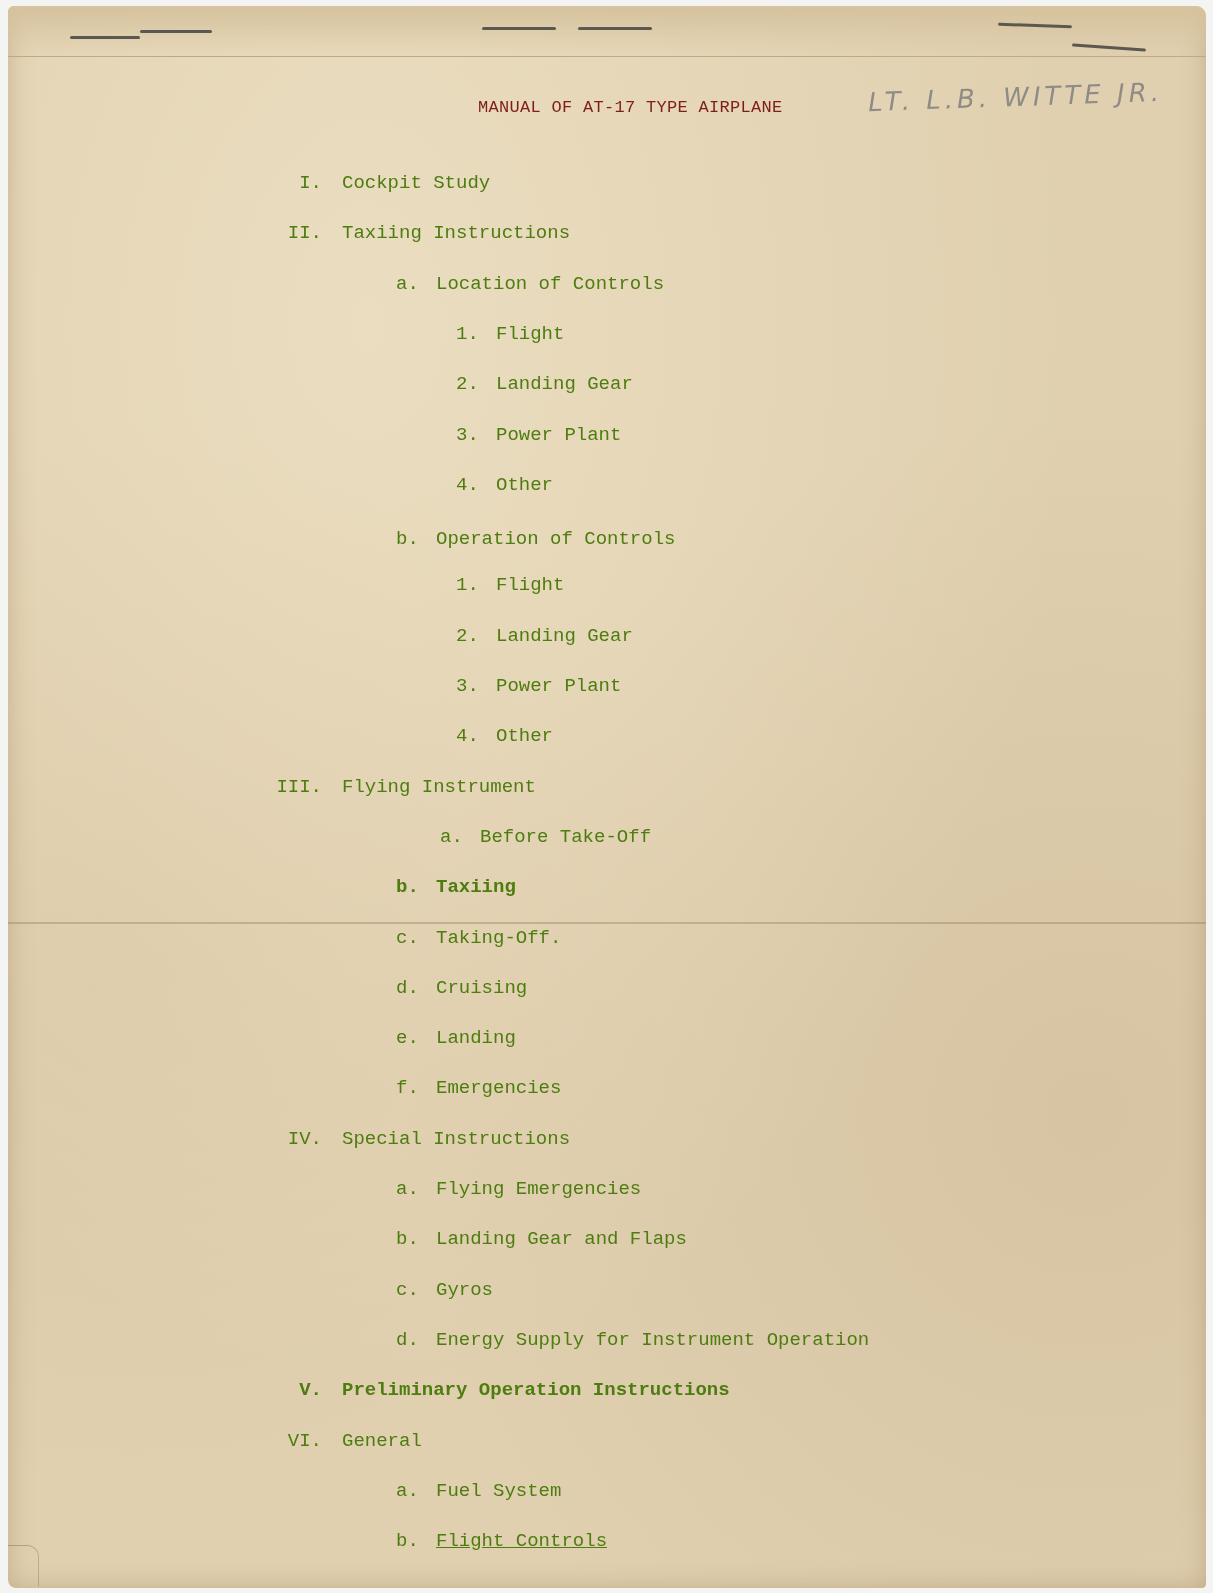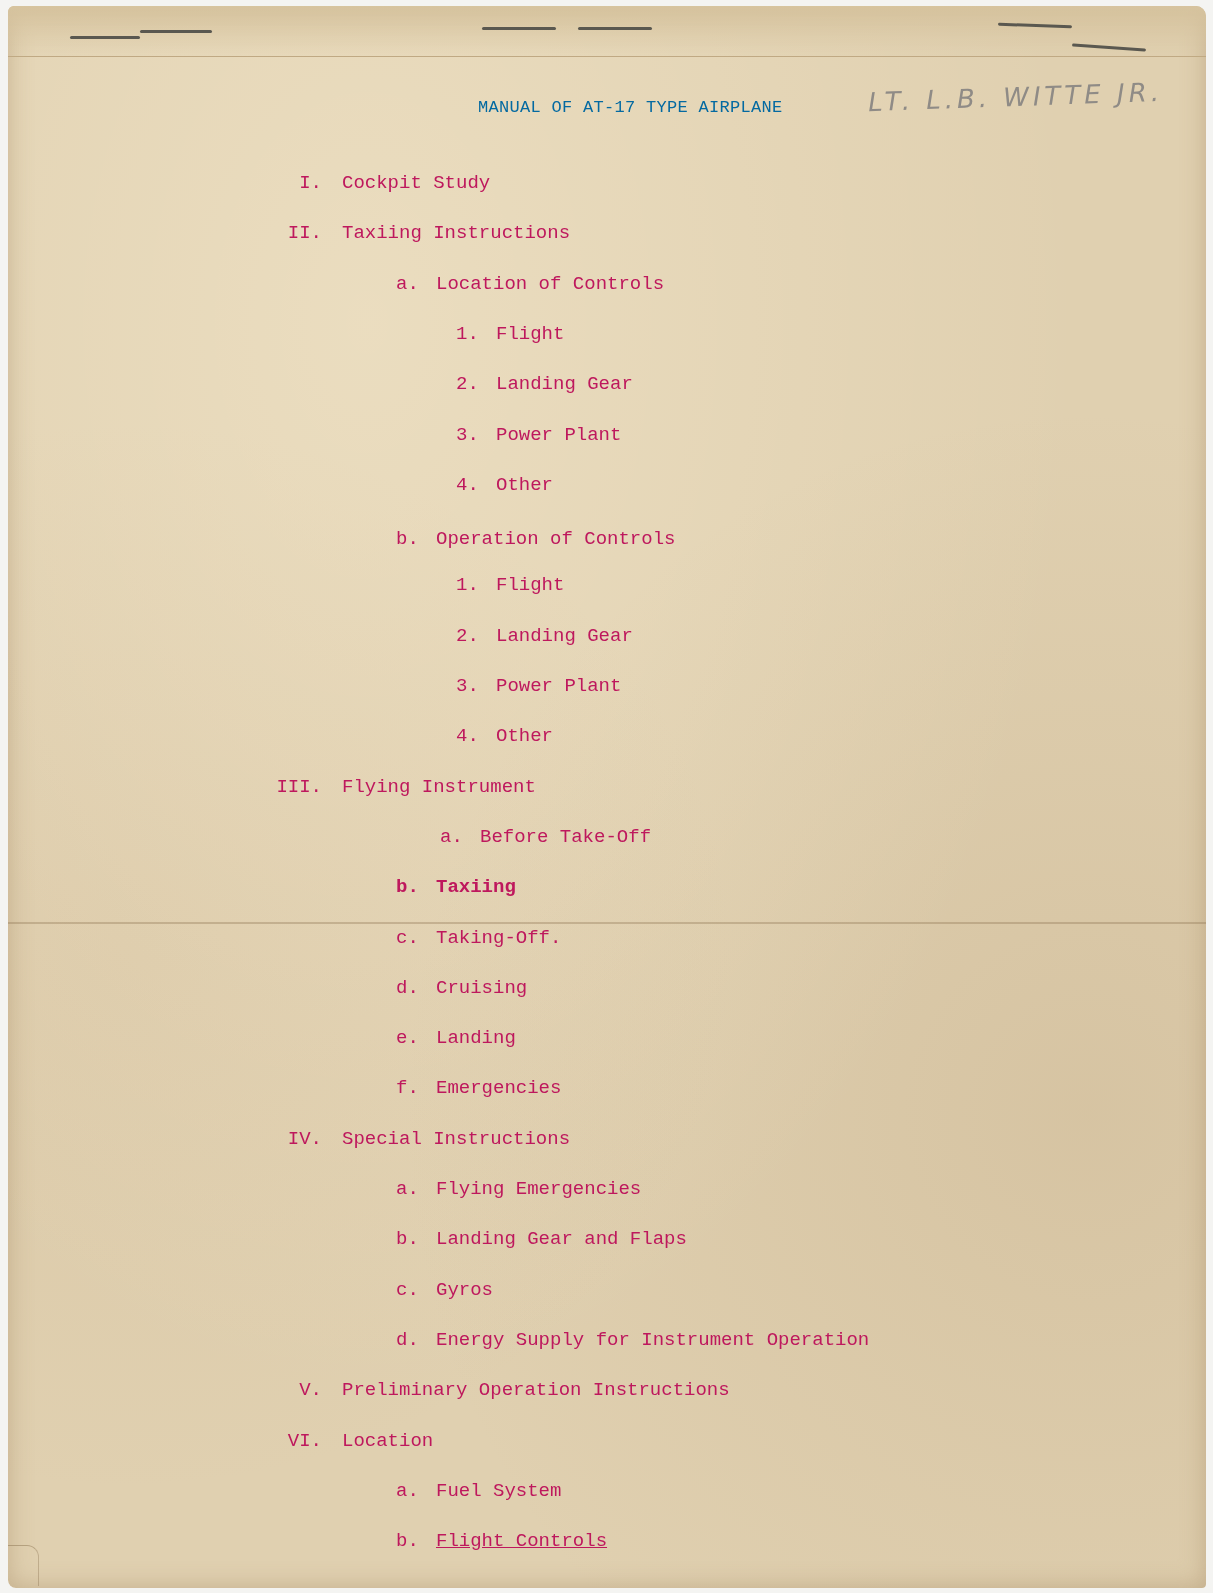--- a/index.html
+++ b/index.html
@@ -50,39 +50,39 @@
       height: 3px;
       background: #5a5850;
       border-radius: 2px;
     }
     .doc-title {
       position: absolute;
       left: 478px;
       top: 98px;
       font-family: "Liberation Mono", monospace;
       font-size: 17px;
-      color: #0369a1;
+      color: #7f1d1d;
       letter-spacing: 0.3px;
     }
     .handwriting {
       position: absolute;
       left: 868px;
       top: 82px;
       font-family: "DejaVu Sans", sans-serif;
       font-style: italic;
       font-size: 26px;
       color: #8f8b86;
       letter-spacing: 4px;
       transform: rotate(-2deg);
     }
     .outline-item {
       position: absolute;
       font-family: "Liberation Mono", monospace;
       font-size: 19px;
-      color: #be185d;
+      color: #4d7c0f;
       white-space: pre;
     }
     .outline-item .num {
       display: inline-block;
       text-align: right;
     }
     .outline-item .label {
       margin-left: 20px;
     }
     .lvl1 .num { width: 60px; }
@@ -135,17 +135,17 @@
     <div class="outline-item lvl2" style="left: 396px; top: 876px; font-weight: bold;"><span class="num">b.</span><span class="label">Taxiing</span></div>
     <div class="outline-item lvl2" style="left: 396px; top: 927px;"><span class="num">c.</span><span class="label">Taking-Off.</span></div>
     <div class="outline-item lvl2" style="left: 396px; top: 977px;"><span class="num">d.</span><span class="label">Cruising</span></div>
     <div class="outline-item lvl2" style="left: 396px; top: 1027px;"><span class="num">e.</span><span class="label">Landing</span></div>
     <div class="outline-item lvl2" style="left: 396px; top: 1077px;"><span class="num">f.</span><span class="label">Emergencies</span></div>
     <div class="outline-item lvl1" style="left: 262px; top: 1128px;"><span class="num">IV.</span><span class="label">Special Instructions</span></div>
     <div class="outline-item lvl2" style="left: 396px; top: 1178px;"><span class="num">a.</span><span class="label">Flying Emergencies</span></div>
     <div class="outline-item lvl2" style="left: 396px; top: 1228px;"><span class="num">b.</span><span class="label">Landing Gear and Flaps</span></div>
     <div class="outline-item lvl2" style="left: 396px; top: 1279px;"><span class="num">c.</span><span class="label">Gyros</span></div>
     <div class="outline-item lvl2" style="left: 396px; top: 1329px;"><span class="num">d.</span><span class="label">Energy Supply for Instrument Operation</span></div>
-    <div class="outline-item lvl1" style="left: 262px; top: 1379px;"><span class="num">V.</span><span class="label">Preliminary Operation Instructions</span></div>
-    <div class="outline-item lvl1" style="left: 262px; top: 1430px;"><span class="num">VI.</span><span class="label">Location</span></div>
+    <div class="outline-item lvl1" style="left: 262px; top: 1379px; font-weight: bold;"><span class="num">V.</span><span class="label">Preliminary Operation Instructions</span></div>
+    <div class="outline-item lvl1" style="left: 262px; top: 1430px;"><span class="num">VI.</span><span class="label">General</span></div>
     <div class="outline-item lvl2" style="left: 396px; top: 1480px;"><span class="num">a.</span><span class="label">Fuel System</span></div>
     <div class="outline-item lvl2" style="left: 396px; top: 1530px; text-decoration: underline;"><span class="num">b.</span><span class="label">Flight Controls</span></div>
   </div>
 
 </body></html>

